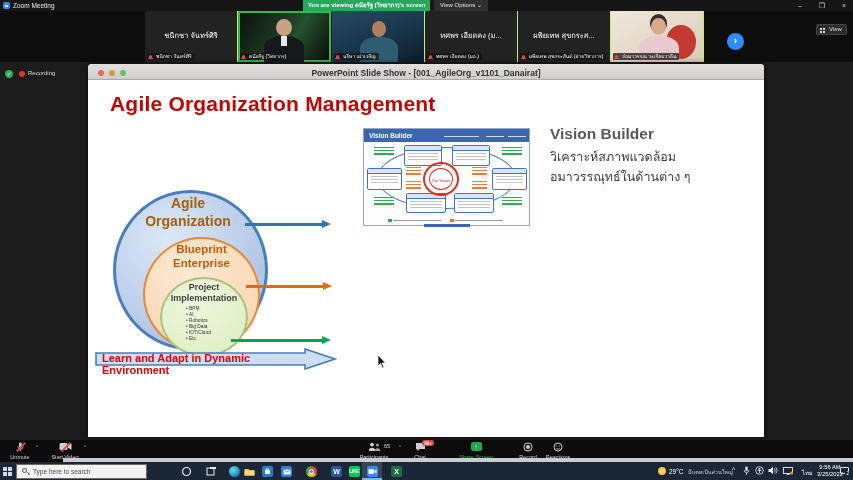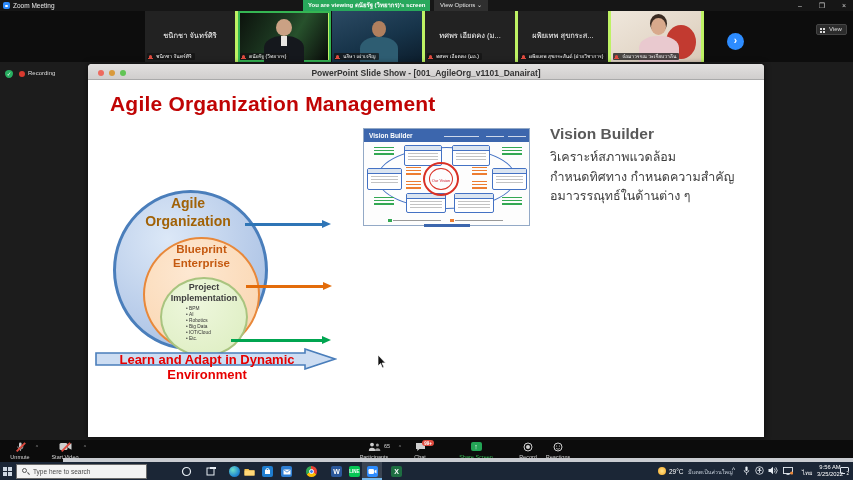--- a/index.html
+++ b/index.html
@@ -12,21 +12,21 @@
   #titlebar { left:0; top:0; width:853px; height:11px; background:#161616; }
   #zoom-logo { left:3px; top:2px; width:7px; height:7px; border-radius:2px; background:#2d8cff; }
   #zoom-logo:after { content:""; position:absolute; left:1.5px; top:2.5px; width:3px; height:2px; background:#fff; border-radius:1px; }
   #app-title { left:13px; top:1.5px; font-size:6.5px; color:#e8e8e8; }
   #share-banner { left:303px; top:0; height:11px; background:#28a85c; color:#fff; font-size:6px; font-weight:bold; line-height:11px; padding:0 5px; }
   #view-options { left:434px; top:0; height:11px; background:#2f2f2f; color:#e6e6e6; font-size:6px; line-height:11px; padding:0 6px; }
   .winctl { top:0; height:11px; width:20px; color:#cfcfcf; font-size:7px; text-align:center; line-height:11px; }
 
   
   #strip { left:0; top:11px; width:853px; height:51px; background:#0d0d0d; }
-  .tile { position:absolute; top:0; width:93px; height:51px; background:#222; border-right:3px solid #bef264; overflow:hidden; }
+  .tile { position:absolute; top:0; width:93px; height:51px; background:#222; border-right:1px solid #bef264; overflow:hidden; }
   .tile .center-name { position:absolute; left:0; right:0; top:18px; text-align:center; color:#fff; font-size:7.5px; }
   .plabel { position:absolute; left:2px; bottom:2px; background:rgba(20,20,20,.75); color:#fff; font-size:5px; line-height:7px; padding:0 3px 0 9px; border-radius:1px; max-width:86px; white-space:nowrap; overflow:hidden; }
   .mic-ico { position:absolute; left:2px; top:1.5px; width:3px; height:4px; background:#e04b3f; border-radius:1.5px; }
   .mic-ico:after { content:""; position:absolute; left:-1px; top:3.5px; width:5px; height:1px; background:#e04b3f; }
   .tile.active { outline:2px solid #35b653; outline-offset:-2px; }
   
   .vid-bg2 { background:linear-gradient(120deg,#0b100b 0%,#1d3a22 45%,#27512c 60%,#090909 100%); }
   .vid-bg3 { background:linear-gradient(160deg,#2b4a63 0%,#17344a 55%,#0c1d2c 100%); }
   .vid-bg6 { background:linear-gradient(150deg,#efe7dc 0%,#e3d7c8 60%,#d9c9b8 100%); }
   .head { position:absolute; border-radius:50%; }
@@ -60,21 +60,21 @@
   .ring-txt { position:absolute; text-align:center; font-weight:bold; }
   #txt-agile { left:25px; top:114px; width:150px; font-size:14px; line-height:18px; color:#a16207; }
   #txt-ent { left:55px; top:162px; width:117px; font-size:11.5px; line-height:14px; color:#c55a11; }
   #txt-proj { left:72px; top:202px; width:88px; font-size:9px; line-height:11px; color:#404040; }
   #bullets { left:98px; top:226px; width:70px; font-size:4.8px; line-height:6px; color:#333; }
   #bullets div { white-space:nowrap; }
   .arr { position:absolute; }
   .arr .shaft { position:absolute; left:0; top:2.5px; height:3.5px; width:100%; }
   .arr .tip { position:absolute; right:-8px; top:0; width:0; height:0; border-top:4.5px solid transparent; border-bottom:4.5px solid transparent; border-left:9px solid; }
   #banner-arrow { left:7px; top:268px; width:242px; height:22px; }
-  #banner-text { left:14px; top:272px; width:210px; text-align:center; font-size:13px; font-weight:bold; color:#e60000; }
+  #banner-text { left:14px; top:272px; width:210px; text-align:left; font-size:11px; font-weight:bold; color:#e60000; }
 
   
   #vb-thumb { left:275px; top:48px; width:167px; height:98px; border:1px solid #93a9c6; background:#fdfdfd; }
   #vb-head { left:0; top:0; width:165px; height:13px; background:#3c66ad; color:#fff; font-size:6.5px; font-weight:bold; line-height:13px; padding-left:5px; }
   .vb-hline { position:absolute; top:7px; height:1px; background:#cdd8ea; }
   #vb-ellipse { left:13px; top:18px; width:139px; height:62px; border:1.5px solid #4472c4; border-radius:50%; }
   .vb-box { position:absolute; background:#fff; border:1px solid #4472c4; border-radius:2px; }
   .vb-box .bt { height:5px; background:#dbe5f1; border-bottom:1px solid #4472c4; }
   .vb-box .bl { margin:2px 3px 0 3px; height:9px; background:repeating-linear-gradient(#c3c3c3 0 1px,transparent 1px 3px); }
   .gl { position:absolute; width:20px; height:9px; background:repeating-linear-gradient(#34a853 0 1.3px,transparent 1.3px 3.2px); }
@@ -289,21 +289,20 @@
             <span class="leg-ln" style="left:5px;width:48px;"></span>
           <span class="leg-sq" style="left:62px;background:#ed7d31;"></span>
             <span class="leg-ln" style="left:67px;width:48px;"></span>
         </div>
         <div class="abs" id="vb-footer"></div>
       </div>
 
       <div class="abs" id="vb-heading">Vision Builder</div>
       <div class="abs" id="vb-desc">
         <div>วิเคราะห์สภาพแวดล้อม</div>
-        <div>กำหนดทิศทาง กำหนดความสำคัญ</div>
         <div>อมาวรรณุทธ์ในด้านต่าง ๆ</div>
       </div>
 
       <svg class="abs" id="cursor" width="10" height="14" viewBox="0 0 10 14">
         <polygon points="1,0 1,11 3.5,8.5 5.5,13 7,12.2 5,8 8.5,8" fill="#111" stroke="#fff" stroke-width="0.7"></polygon>
       </svg>
     </div>
   </div>
 
   <div class="abs" id="ztoolbar">

